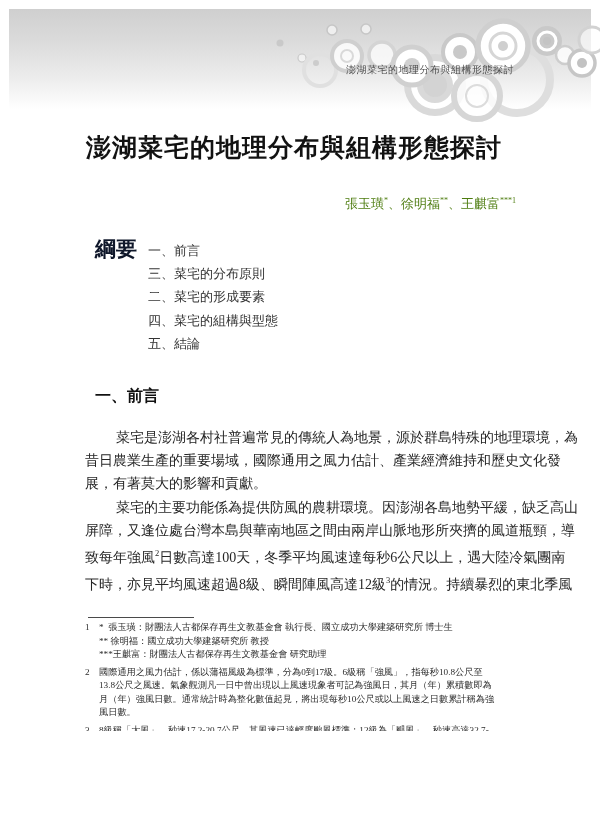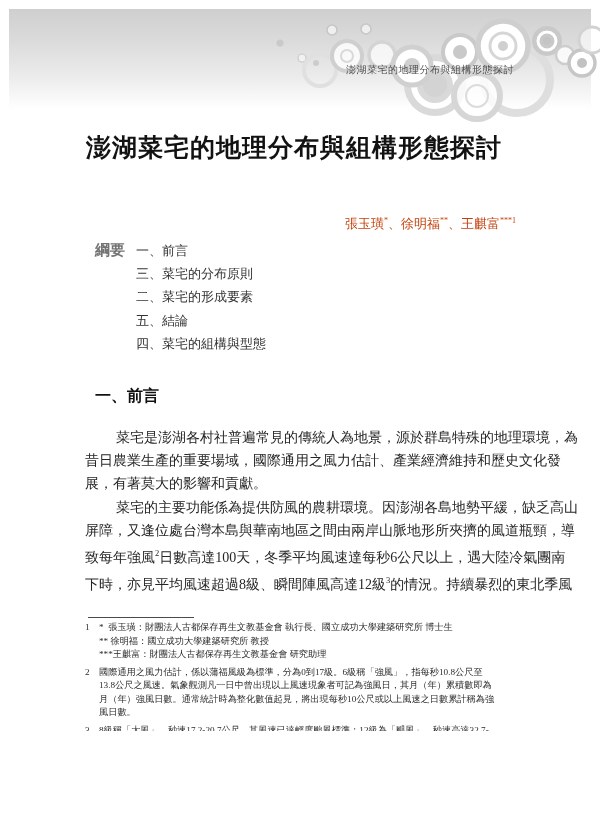--- a/index.html
+++ b/index.html
@@ -12,27 +12,27 @@
         background:linear-gradient(180deg,#cfcfcf 0%,#dcdcdc 35%,#ededed 70%,#ffffff 100%);}
   .circles-top{position:absolute;left:258px;top:10px;width:344px;height:120px;}
   .running-head{position:absolute;left:280px;top:63px;width:234px;text-align:right;
         font-family:"Liberation Sans","DejaVu Sans",sans-serif;
         font-size:10px;letter-spacing:0.5px;color:#4c4c4c;}
 
   
   .title{position:absolute;left:86px;top:131px;margin:0;font-size:25px;font-weight:bold;
         letter-spacing:1px;color:#121212;}
   .authors{position:absolute;left:86px;top:195px;width:430px;text-align:right;
-        font-size:13px;color:#c2410c;margin-top:20px;}
+        font-size:13px;color:#4d7c0f;}
   .authors sup{font-size:8px;}
 
   
   .outline{position:absolute;left:95px;top:239px;display:flex;gap:11px;}
-  .outline-label{font-family:Liberation Serif, serif;
-        font-size:15px;font-weight:bold;line-height:23.2px;color:#737373;}
+  .outline-label{font-family:Liberation Mono, monospace;
+        font-size:21px;font-weight:bold;line-height:23.2px;color:#0f172a;}
   .outline-items{list-style:none;margin:0;padding:0;
         font-family:"Liberation Sans","DejaVu Sans",sans-serif;
         font-size:13px;line-height:23.2px;color:#333;}
 
   
   .sec-heading{position:absolute;left:95px;top:386px;margin:0;
         font-family:"Liberation Sans","DejaVu Sans",sans-serif;
         font-size:16px;font-weight:bold;color:#111;}
   .bodytext{position:absolute;left:85px;top:426px;width:434px;
         font-size:14px;line-height:23.2px;color:#262626;}
@@ -100,22 +100,22 @@
   <div class="authors">
     <span>張玉璜</span><sup>*</sup><span>、</span><span>徐明福</span><sup>**</sup><span>、</span><span>王麒富</span><sup>***1</sup>
   </div>
 
   <div class="outline">
     <div class="outline-label">綱要</div>
     <ul class="outline-items">
       <li>一、前言</li>
       <li>三、菜宅的分布原則</li>
       <li>二、菜宅的形成要素</li>
+      <li>四、菜宅的組構與型態</li>
       <li>五、結論</li>
-      <li>四、菜宅的組構與型態</li>
     </ul>
   </div>
 
   <h2 class="sec-heading">一、前言</h2>
 
   <div class="bodytext">
     <div class="line indent">菜宅是澎湖各村社普遍常見的傳統人為地景，源於群島特殊的地理環境，為</div>
     <div class="line">昔日農業生產的重要場域，國際通用之風力估計、產業經濟維持和歷史文化發</div>
     <div class="line">展，有著莫大的影響和貢獻。</div>
     <div class="line indent">菜宅的主要功能係為提供防風的農耕環境。因澎湖各島地勢平緩，缺乏高山</div>

